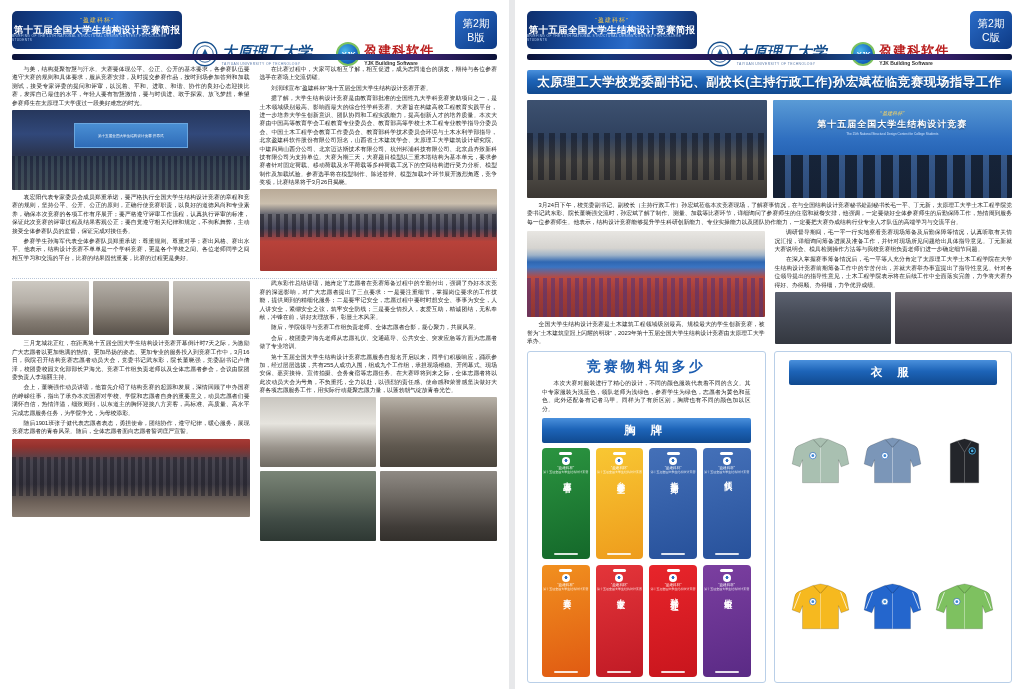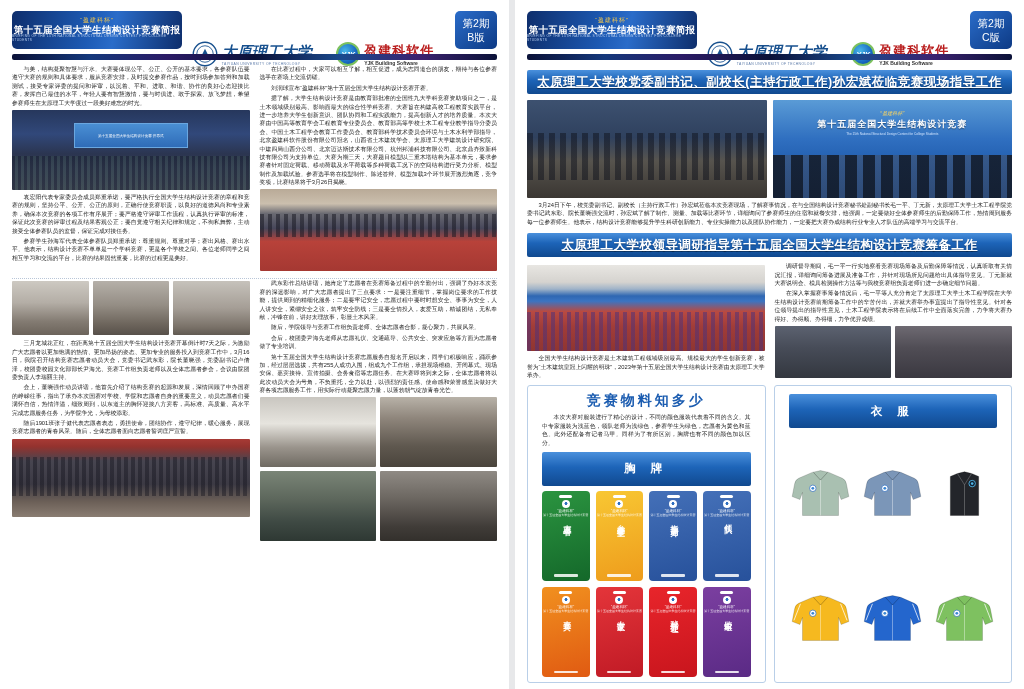--- a/index.html
+++ b/index.html
@@ -52,21 +52,20 @@
   .para{
     font-size:5.8px; line-height:1.45; text-align:justify; text-indent:2em;
     color:#1c1c1c; margin-bottom:2px;
   }
   .banner{
     flex:none; height:24px; margin:5px 0; border-radius:2px;
     background:linear-gradient(180deg,#4a90dc 0%,#1d64b8 42%,#10498f 100%);
     color:#fff; font-weight:bold; font-size:12.5px; letter-spacing:.5px;
     display:flex; align-items:center; justify-content:center;
     text-shadow:0 1px 1px rgba(0,0,0,.35);
-    text-decoration:underline;
   }
   .dotted-div{ border-top:1.5px dotted #b9c6d8; margin:4px 0 0; }
   
   .photo{ width:100%; border-radius:1px; position:relative; overflow:hidden; margin:3px 0; }
   .ph-ceremony{ height:80px;
     background:linear-gradient(180deg,#26375c 0%,#31487a 30%,#2b3550 55%,#37405a 72%,#434a5c 100%); }
   .ph-ceremony::after{ content:""; position:absolute; left:0; right:0; bottom:0; height:42%;
     background:repeating-linear-gradient(90deg,rgba(10,15,25,.35) 0 3px,rgba(60,90,70,.25) 3px 6px); }
   .screen{ position:absolute; left:26%; top:16%; width:48%; height:32%;
     background:linear-gradient(#4a8fd4,#2f6cb8); border:1px solid #6aa7e0;
@@ -111,21 +110,21 @@
     background:repeating-linear-gradient(90deg,rgba(80,50,120,.55) 0 4px,transparent 4px 8px); }
   .meet-row{ display:flex; gap:4px; margin-top:3px; }
   .meet-row .photo{ flex:1; height:52px; margin:0; }
   .ph-meet-a{ background:linear-gradient(180deg,#5c6270 0%,#474c58 42%,#33373f 100%); }
   .ph-meet-b{ background:linear-gradient(180deg,#6e6a72 0%,#504d55 42%,#3a3840 100%); }
   
   .materials-row{ display:flex; gap:8px; margin-top:4px; flex:1; min-height:0; }
   .m-card{ flex:1; min-width:0; border:1px solid #b9cfe8; border-radius:3px; padding:5px 14px;
     display:flex; flex-direction:column; }
   .m-title{ color:#1b5cb0; font-size:14px; font-weight:bold; text-align:center; letter-spacing:3px; margin:1px 0 3px; flex:none; }
-  .m-banner{ flex:none; height:34px; border-radius:2px; margin:3px 0 5px;
+  .m-banner{ flex:none; height:25px; border-radius:2px; margin:3px 0 5px;
     background:linear-gradient(180deg,#4a90dc,#1d64b8 45%,#10498f);
     color:#fff; font-weight:bold; font-size:11.5px; letter-spacing:6px;
     display:flex; align-items:center; justify-content:center; }
   .badge-grid{ display:grid; grid-template-columns:repeat(4,1fr); gap:6px; flex:1; min-height:0; }
   .badge{ border-radius:4px; display:flex; flex-direction:column; align-items:center;
     color:#fff; padding:4px 2px; overflow:hidden; }
   .badge .clip{ width:13px; height:3px; background:#fff; border-radius:2px; margin-bottom:2px; flex:none; }
   .badge .blogo{ width:8px; height:8px; border-radius:50%; flex:none; margin-bottom:1px;
     background:radial-gradient(circle at 50% 45%,#2f6fc0 0 32%,#fff 36%);
     border:1px solid rgba(255,255,255,.75); }
@@ -261,21 +260,20 @@
       <div class="bd-texts">
         <div class="bd-brand">“盈建科杯”</div>
         <div class="bd-title">第十五届全国大学生结构设计竞赛</div>
         <div class="bd-en">The 15th National Structural Design Contest for College Students</div>
       </div>
     </div>
   </div>
 
   <p class="para">3月24日下午，校党委副书记、副校长（主持行政工作）孙宏斌莅临本次竞赛现场，了解赛事情况，在与全国结构设计竞赛秘书处副秘书长毛一平、丁元新，太原理工大学土木工程学院党委书记武东彩、院长董晓强交流时，孙宏斌了解了制作、测量、加载等比赛环节，详细询问了参赛师生的住宿和就餐安排，他强调，一定要做好全体参赛师生的后勤保障工作，热情周到服务每一位参赛师生。他表示，结构设计竞赛能够提升学生科研创新能力、专业实操能力以及团队协作能力，一定要把大赛办成结构行业专业人才队伍的高端学习与交流平台。</p>
 
-  <div class="banner">太原理工大学校领导调研指导第十五届全国大学生结构设计竞赛筹备工作</div>
 
   <div class="twocol">
     <div class="col">
       <div class="photo ph-venue"></div>
       <p class="para">全国大学生结构设计竞赛是土木建筑工程领域级别最高、规模最大的学生创新竞赛，被誉为“土木建筑皇冠上闪耀的明珠”，2023年第十五届全国大学生结构设计竞赛由太原理工大学承办。</p>
     </div>
     <div class="col">
       <p class="para">调研督导期间，毛一平一行实地察看竞赛现场筹备及后勤保障等情况，认真听取有关情况汇报，详细询问筹备进展及准备工作，并针对现场所见问题给出具体指导意见。丁元新就大赛说明会、模具检测操作方法等与我校竞赛组负责老师们进一步确定细节问题。</p>
       <p class="para">在深入掌握赛事筹备情况后，毛一平等人充分肯定了太原理工大学土木工程学院在大学生结构设计竞赛前期筹备工作中的辛苦付出，并就大赛举办事宜提出了指导性意见。针对各位领导提出的指导性意见，土木工程学院表示将在后续工作中全面落实完善，力争将大赛办得好、办得顺、办得细，力争优异成绩。</p>
       <div class="meet-row">

